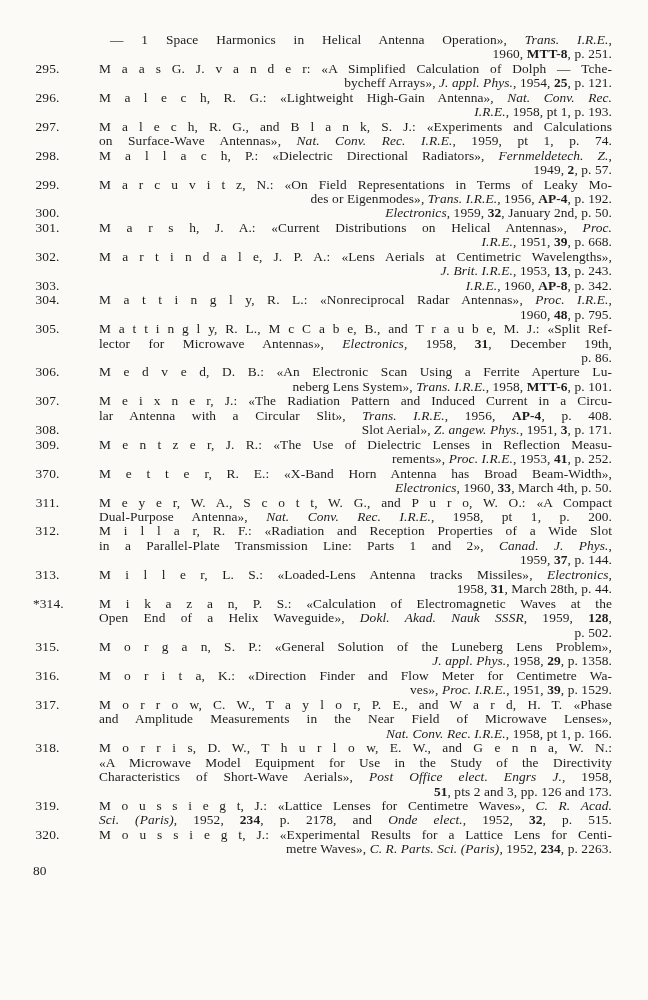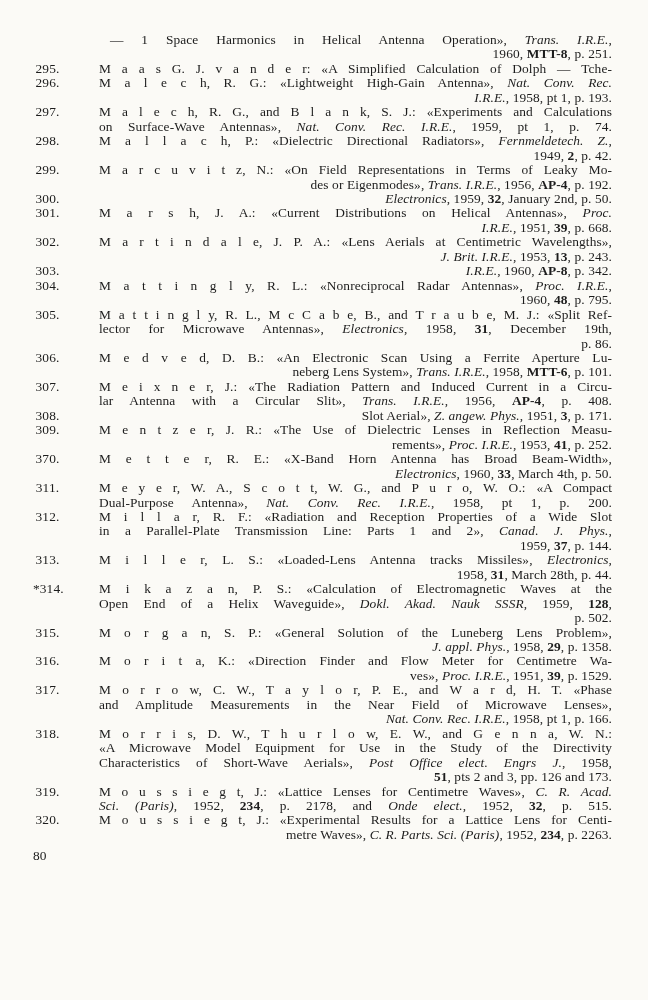--- a/index.html
+++ b/index.html
@@ -43,41 +43,42 @@
         <div class="num"></div>
         <div class="body">
           <div class="line jl fi"><span>— 1 Space Harmonics in Helical Antenna Operation», </span><span class="seg-i">Trans. I.R.E.</span><span>,</span></div>
           <div class="line"><span>1960, </span><span class="seg-b">MTT-8</span><span>, p. 251.</span></div>
         </div>
       </div>
       <div class="entry">
         <div class="num">295.</div>
         <div class="body">
           <div class="line jl"><span>M a a s G. J. v a n d e r: «A Simplified Calculation of Dolph — Tche-</span></div>
+          <div class="line"><span>bycheff Arrays», </span><span class="seg-i">J. appl. Phys.</span><span>, 1954, </span><span class="seg-b">25</span><span>, p. 121.</span></div>
         </div>
       </div>
       <div class="entry">
         <div class="num">296.</div>
         <div class="body">
           <div class="line jl"><span>M a l e c h, R. G.: «Lightweight High-Gain Antenna», </span><span class="seg-i">Nat. Conv. Rec.</span></div>
           <div class="line"><span class="seg-i">I.R.E.</span><span>, 1958, pt 1, p. 193.</span></div>
         </div>
       </div>
       <div class="entry">
         <div class="num">297.</div>
         <div class="body">
           <div class="line jl"><span>M a l e c h, R. G., and B l a n k, S. J.: «Experiments and Calculations</span></div>
           <div class="line jl"><span>on Surface-Wave Antennas», </span><span class="seg-i">Nat. Conv. Rec. I.R.E.</span><span>, 1959, pt 1, p. 74.</span></div>
         </div>
       </div>
       <div class="entry">
         <div class="num">298.</div>
         <div class="body">
           <div class="line jl"><span>M a l l a c h, P.: «Dielectric Directional Radiators», </span><span class="seg-i">Fernmeldetech. Z.</span><span>,</span></div>
-          <div class="line"><span>1949, </span><span class="seg-b">2</span><span>, p. 42.</span></div>
+          <div class="line"><span>1949, </span><span class="seg-b">2</span><span>, p. 57.</span></div>
         </div>
       </div>
       <div class="entry">
         <div class="num">299.</div>
         <div class="body">
           <div class="line jl"><span>M a r c u v i t z, N.: «On Field Representations in Terms of Leaky Mo-</span></div>
           <div class="line"><span>des or Eigenmodes», </span><span class="seg-i">Trans. I.R.E.</span><span>, 1956, </span><span class="seg-b">AP-4</span><span>, p. 192.</span></div>
         </div>
       </div>
       <div class="entry">

